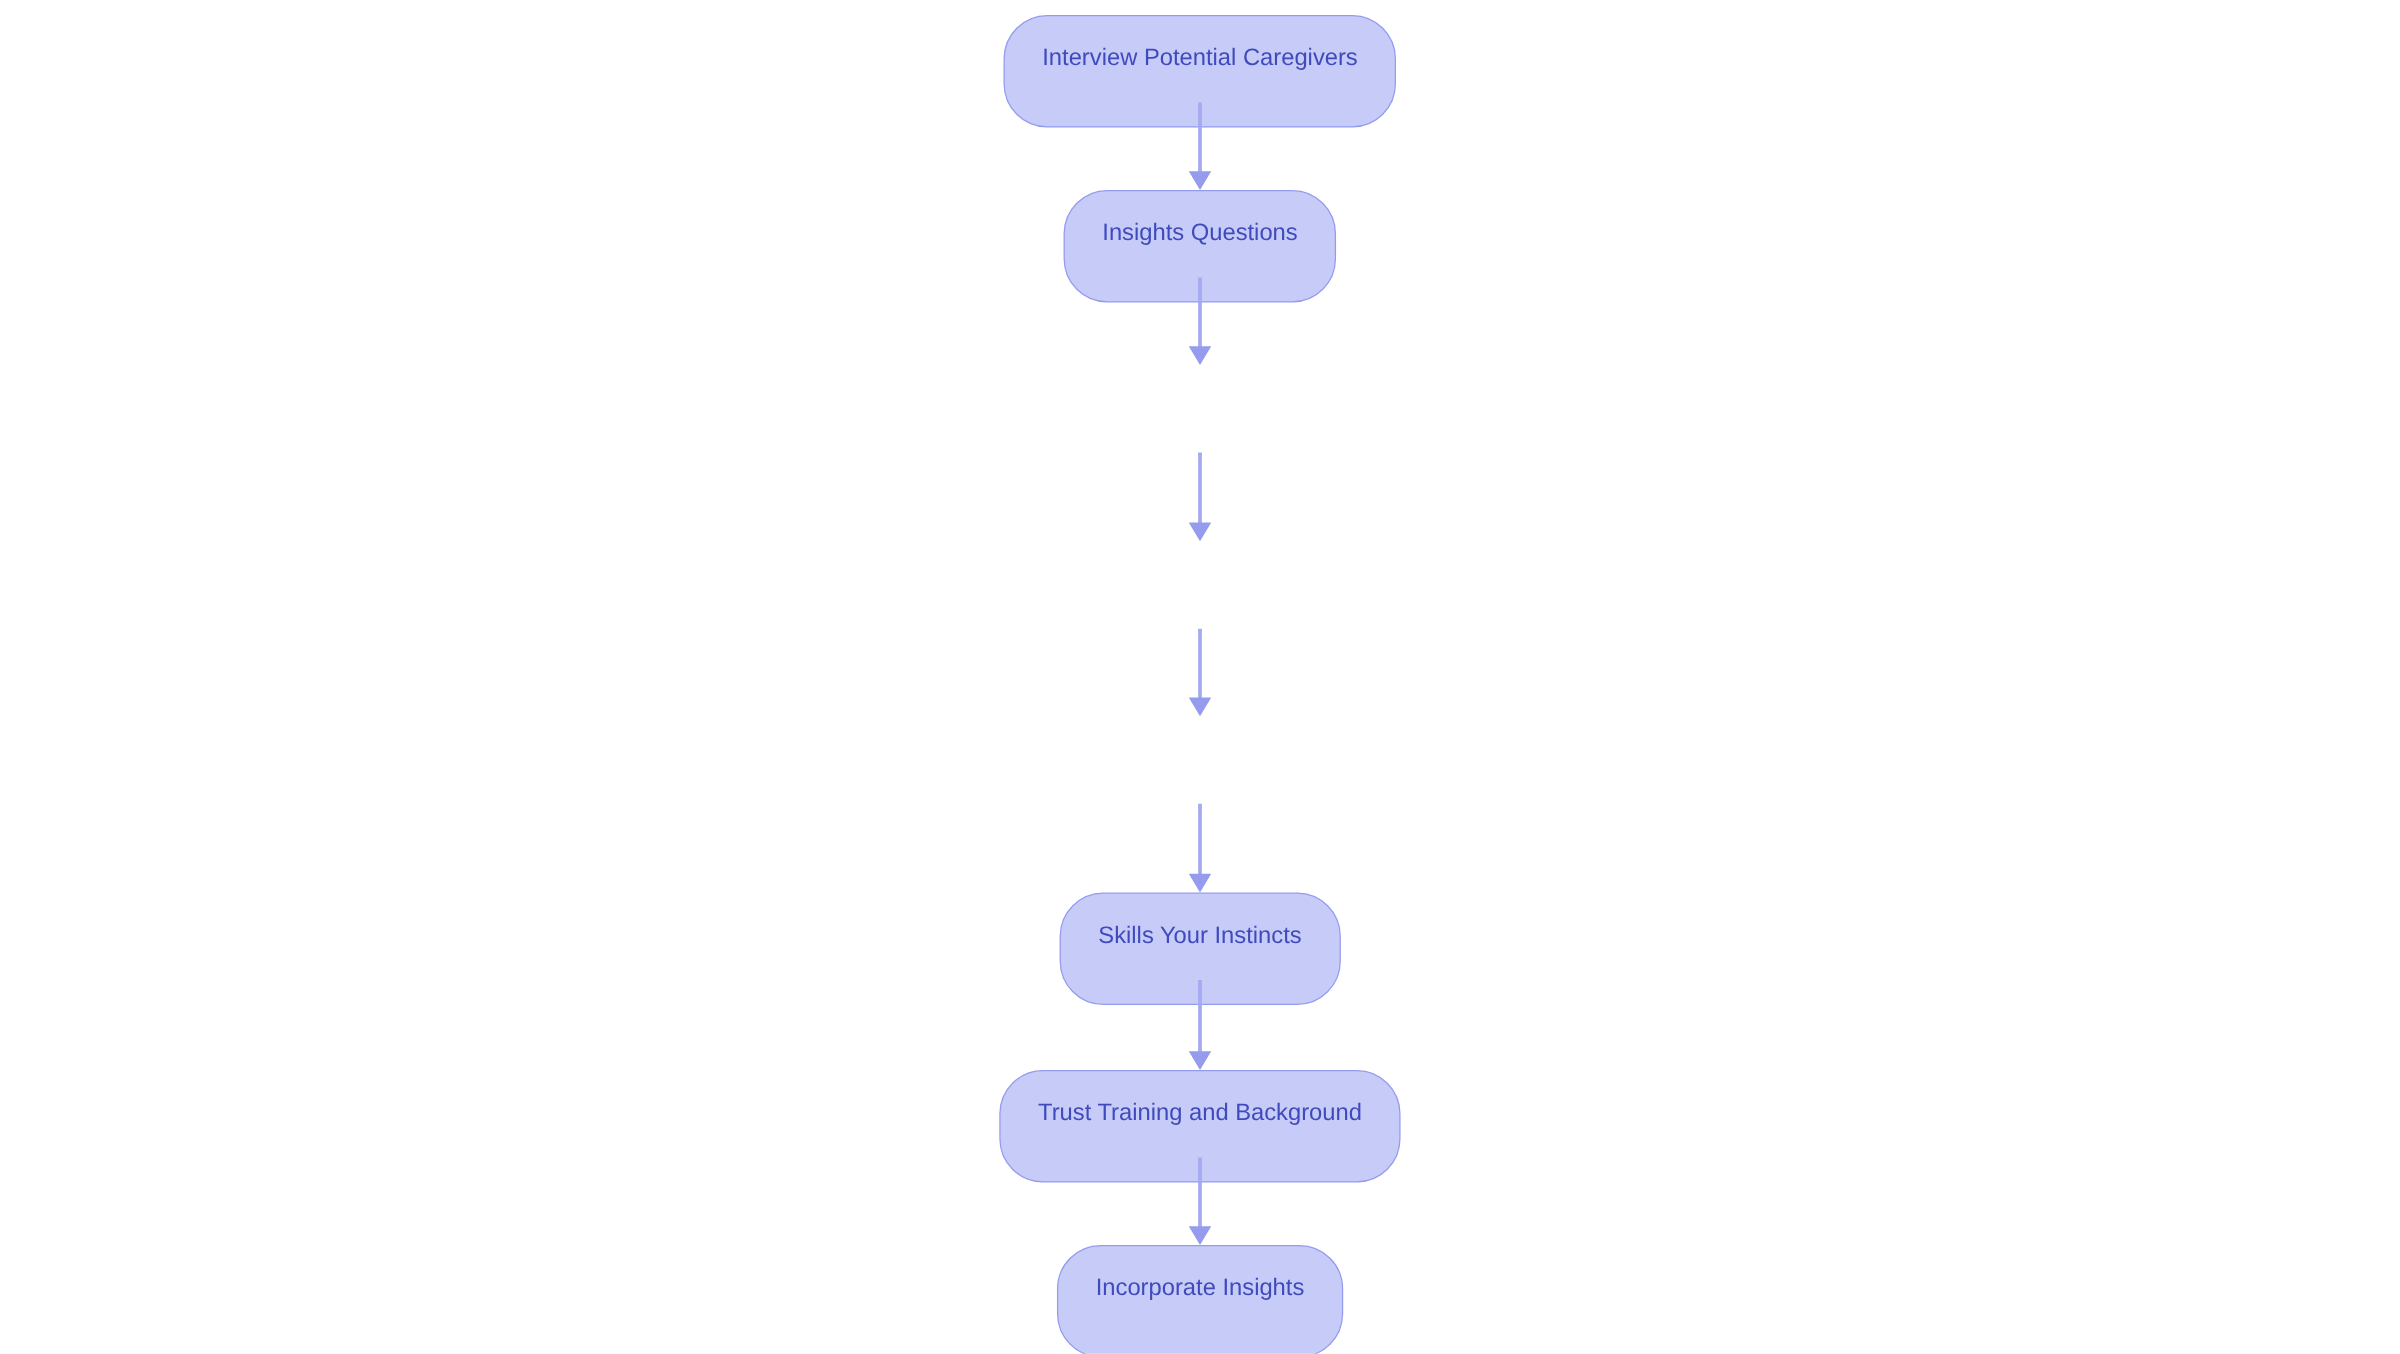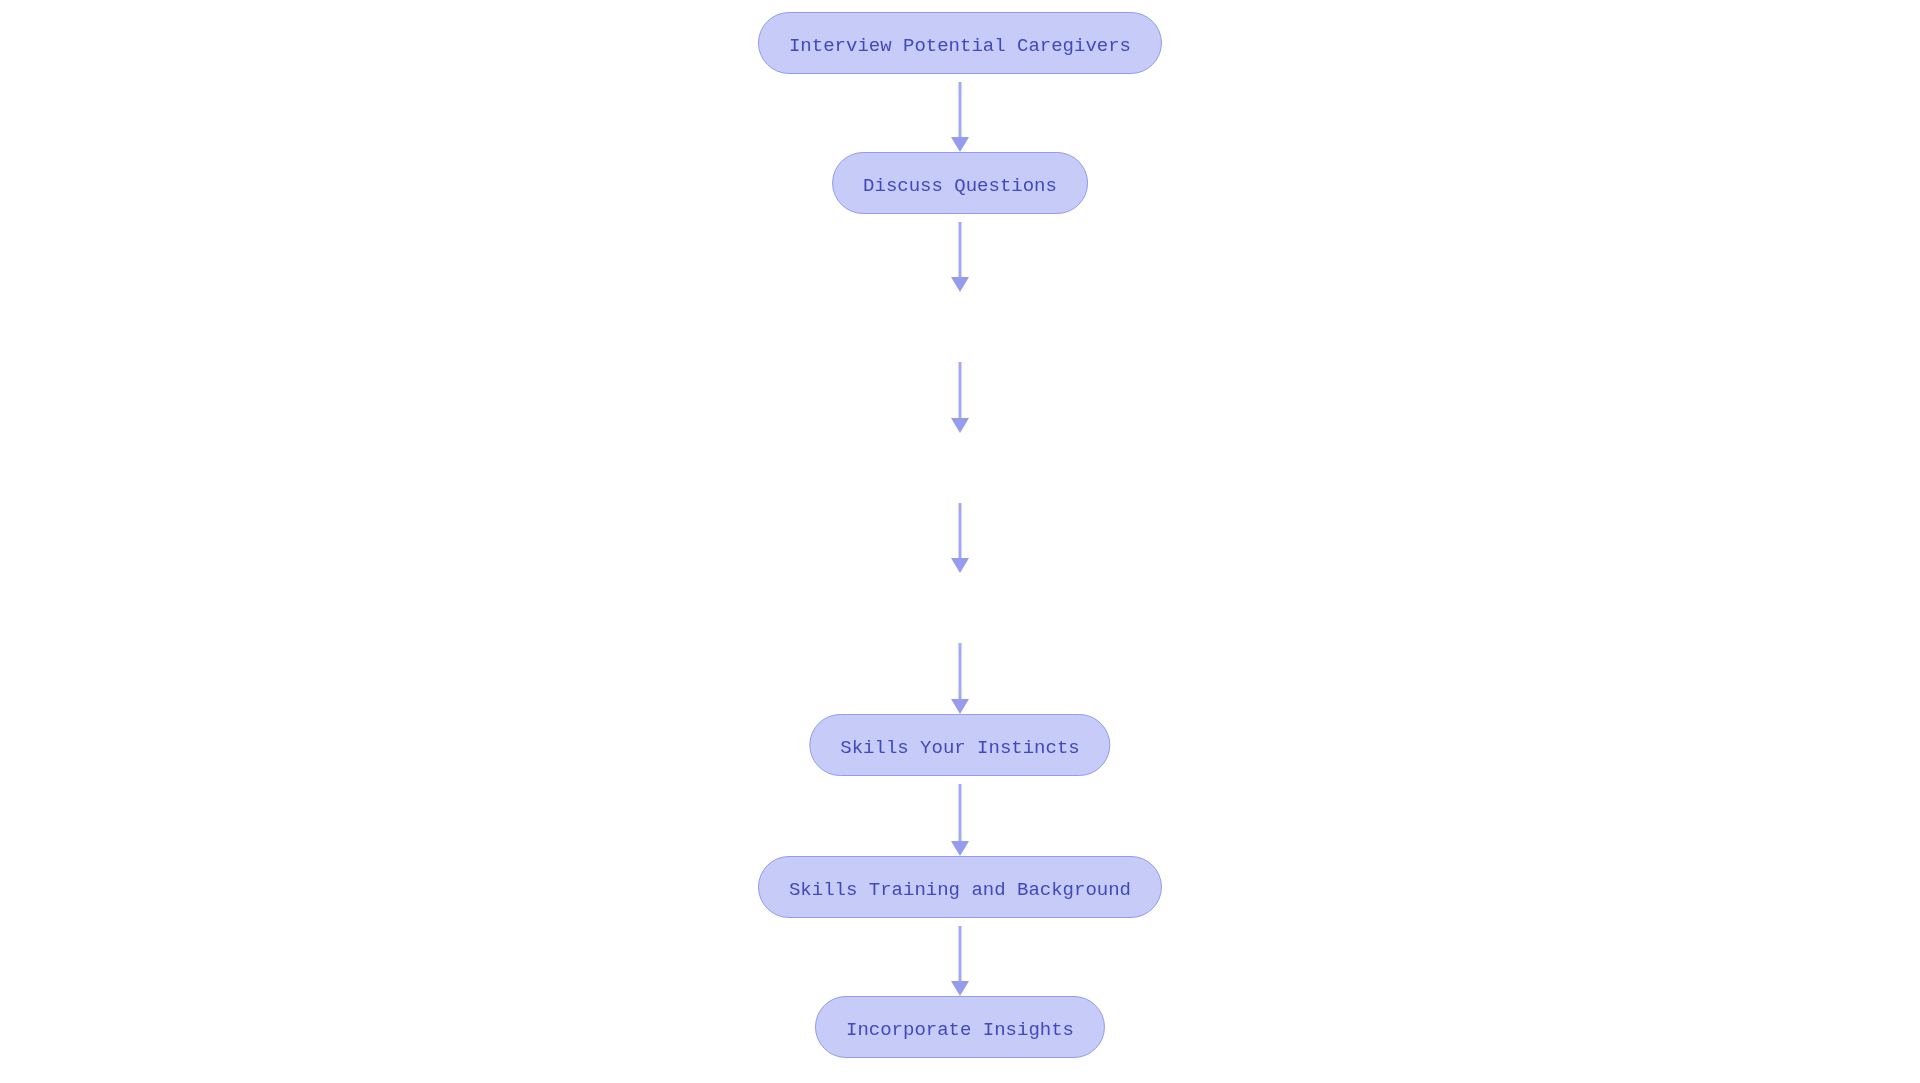--- a/index.html
+++ b/index.html
@@ -20,30 +20,29 @@
     width:1920px;
     height:1083px;
     background:var(--bg);
     overflow:hidden;
   }
   .node{
     position:absolute;
     left:50%;
     transform:translateX(-50%);
     box-sizing:border-box;
-    height:62px;
+    height:90px;
     line-height:67px;
     padding:0 30px;
     border-radius:35px;
     background:var(--node-fill);
     border:1.5px solid var(--node-border);
     color:var(--node-text);
     font-size:19px;
     white-space:nowrap;
-    font-family:Liberation Mono, monospace;
   }
   #n1{top:12px}
   #n2{top:152px}
   #n3{top:292px}
   #n4{top:433px}
   #n5{top:573px}
   #n6{top:714px}
   #n7{top:856px}
   #n8{top:996px}
 
@@ -87,21 +86,21 @@
 
 <div class="canvas">
 
   <div id="n1" class="node">Interview Potential Caregivers</div>
 
   <div id="a1" class="arrow">
     <span class="stem"></span>
     <span class="head"></span>
   </div>
 
-  <div id="n2" class="node">Discuss Questions</div>
+  <div id="n2" class="node">Insights Questions</div>
 
   <div id="a2" class="arrow">
     <span class="stem"></span>
     <span class="head"></span>
   </div>
 
 
   <div id="a3" class="arrow">
     <span class="stem"></span>
     <span class="head"></span>
@@ -119,21 +118,21 @@
     <span class="head"></span>
   </div>
 
   <div id="n6" class="node">Skills Your Instincts</div>
 
   <div id="a6" class="arrow">
     <span class="stem"></span>
     <span class="head"></span>
   </div>
 
-  <div id="n7" class="node">Skills Training and Background</div>
+  <div id="n7" class="node">Trust Training and Background</div>
 
   <div id="a7" class="arrow">
     <span class="stem"></span>
     <span class="head"></span>
   </div>
 
   <div id="n8" class="node">Incorporate Insights</div>
 
 </div>
 

